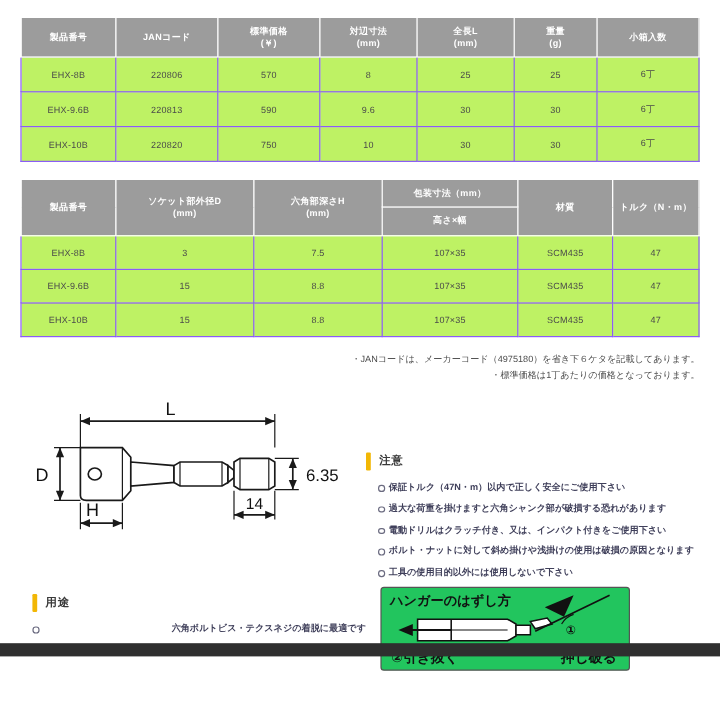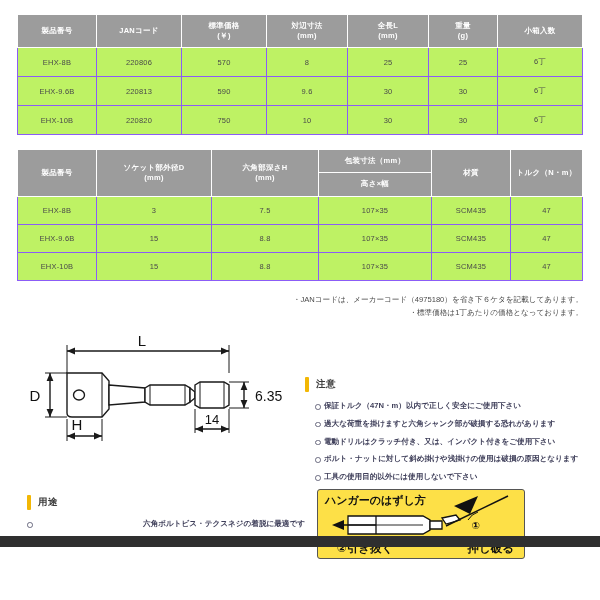--- a/index.html
+++ b/index.html
@@ -106,29 +106,29 @@
     border:1px solid #6b6b80;background:#fff;
   }
 
   
   .hanger-box{
     position:absolute;
     left:12px;top:0;
     width:206px;height:68px;
     border:1px solid #555;
     border-radius:3px;
-    background:#fde047;
+    background:#22c55e;
   }
   .hanger-title{
     position:absolute;left:7px;top:3px;
     font-size:11px;font-weight:bold;color:#111;
     letter-spacing:0px;
   }
   .hanger-b2{
-    position:absolute;left:19px;bottom:2px;
+    position:absolute;left:8px;bottom:2px;
     font-size:11.5px;font-weight:bold;color:#111;
   }
   .hanger-b1{
     position:absolute;right:10px;bottom:2px;
     font-size:11.5px;font-weight:bold;color:#111;
   }
   .hanger-num{
     position:absolute;right:44px;top:30px;
     font-size:10px;font-weight:bold;color:#111;
   }

